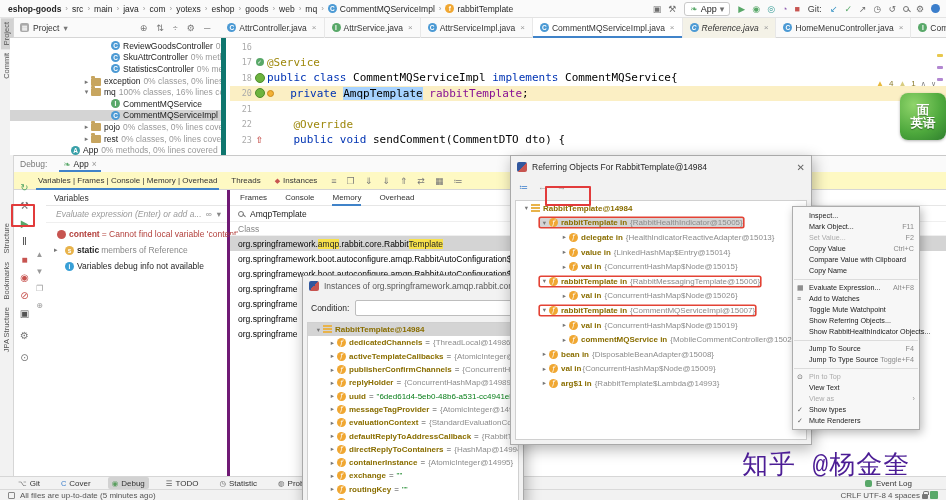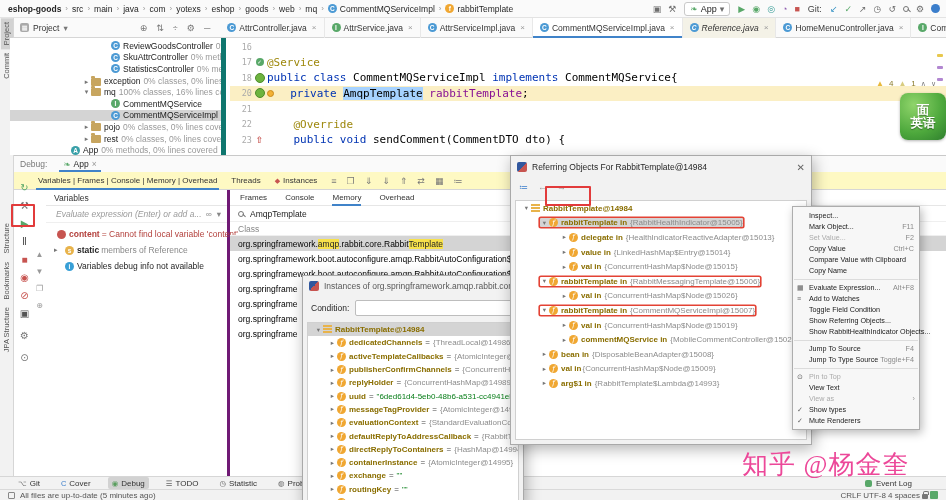--- a/index.html
+++ b/index.html
@@ -148,21 +148,21 @@
 .bb-g.blue{color:#3B7ECB}.bb-g.green{color:#599E5E}
 .eventlog{margin-left:auto;margin-right:34px;display:flex;align-items:center;gap:4px}
 .gdot{width:7px;height:7px;border-radius:2px;background:#59A869}
 .statusbar{left:0;top:489px;width:946px;height:11px;background:#F2F2F2;border-top:1px solid #D9D9D9;display:flex;align-items:center;padding:0 8px;font-size:8px;color:#555}
 .sb-ic{width:7px;height:7px;border:1px solid #888;border-radius:1px;margin-right:5px}
 .sb-right{margin-left:auto;display:flex;align-items:center;gap:2px}
 .lock{width:6px;height:5px;background:#777;border-radius:1px;position:relative;margin-top:3px}
 .lock::before{content:"";position:absolute;top:-3px;left:1px;width:4px;height:3px;border:1px solid #777;border-bottom:none;border-radius:2px 2px 0 0}
 .gsq{width:8px;height:8px;background:#59A869;border-radius:1px}
 
-.watermark{position:absolute;left:742px;top:447px;font-size:26px;color:#ec4899;z-index:25;font-family:Liberation Serif, serif;letter-spacing:1px;white-space:nowrap}
+.watermark{position:absolute;left:742px;top:447px;font-size:26px;color:#4c1d95;z-index:25;font-family:Liberation Mono, monospace;letter-spacing:1px;white-space:nowrap}
 .anno{position:absolute;border:2px solid #E23B3B;z-index:30;border-radius:1px}
 .anno-resume{left:11px;top:204px;width:24px;height:23px}
 .anno-memory{left:545px;top:186px;width:46px;height:20px}
 </style>
 </head>
 <body>
 
 <div id="app">
 
   <div class="abs topbar">
@@ -973,21 +973,21 @@
         <span class="mi-sc">Alt+F8</span>
       </div>
       <div class="mi">
         <span class="mi-ic">≡</span>
         <span>Add to Watches</span>
         
         
       </div>
       <div class="mi">
         
-        <span>Toggle Field Condition</span>
+        <span>Toggle Mute Watchpoint</span>
         
         
       </div>
       <div class="mi">
         
         <span>Show Referring Objects...</span>
         
         
       </div>
       <div class="mi">

